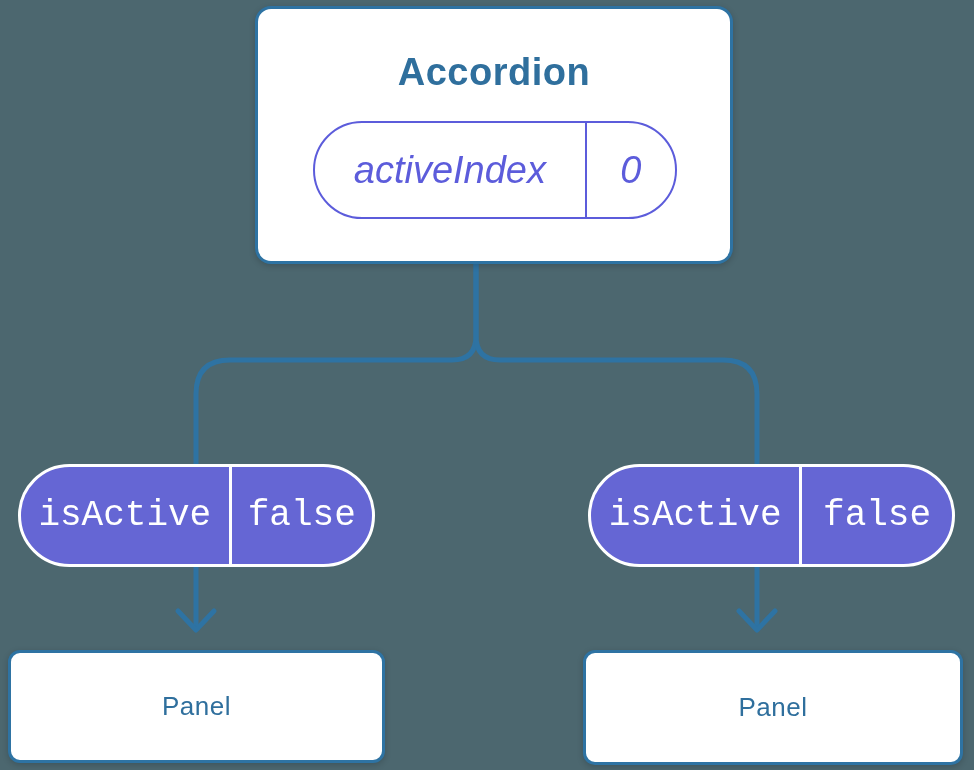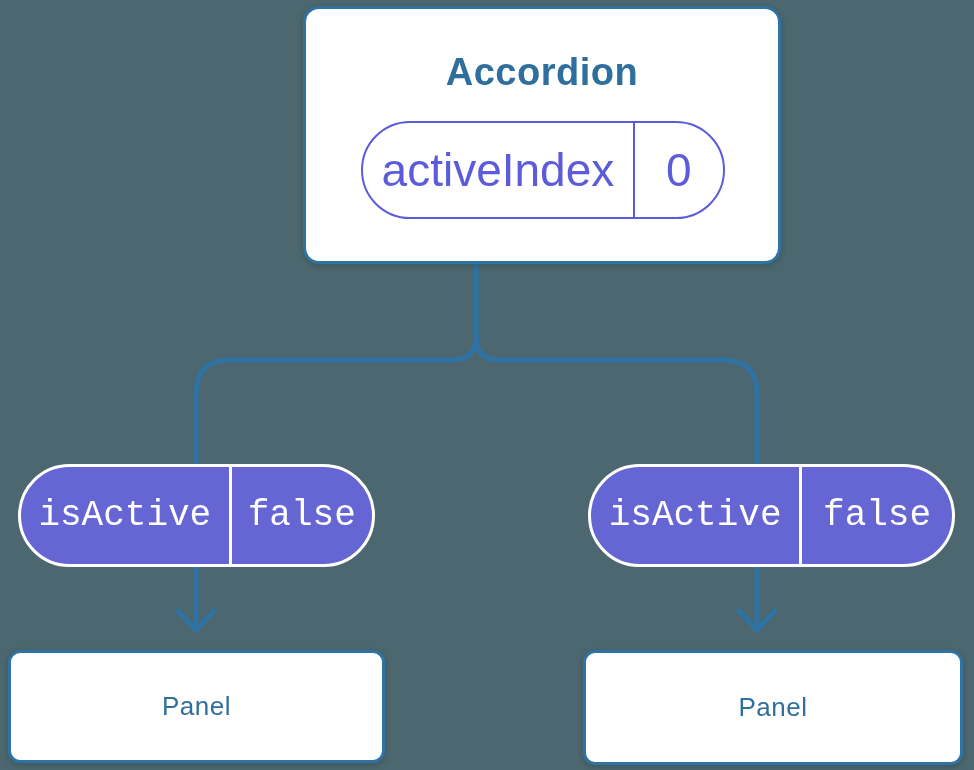--- a/index.html
+++ b/index.html
@@ -33,21 +33,20 @@
 
   
   .accordion-box {
     position: absolute;
     left: 255px; top: 6px;
     width: 478px; height: 258px;
     background: #ffffff;
     border: 3px solid var(--line-blue);
     border-radius: 16px;
     box-shadow: 0 2px 6px rgba(0,0,0,0.18);
-    margin-left: 48px;
   }
   .accordion-title {
     margin-top: 42px;
     text-align: center;
     font-size: 38px;
     font-weight: 600;
     letter-spacing: 0.5px;
     color: var(--text-blue);
   }
   .state-pill {
@@ -58,22 +57,23 @@
     border-radius: 49px;
     background: #ffffff;
     display: flex;
     align-items: stretch;
     overflow: hidden;
   }
   .state-pill .seg {
     display: flex;
     align-items: center;
     justify-content: center;
-    font-size: 46px;
+    font-size: 38px;
     color: var(--purple-accent);
+    font-style: italic;
   }
   .state-pill .seg-name { width: 75.5%; border-right: 2.5px solid var(--purple-accent); }
   .state-pill .seg-value { width: 24.5%; }
 
   
   .prop-pill {
     position: absolute;
     top: 464px;
     height: 103px;
     background: var(--purple-fill);

